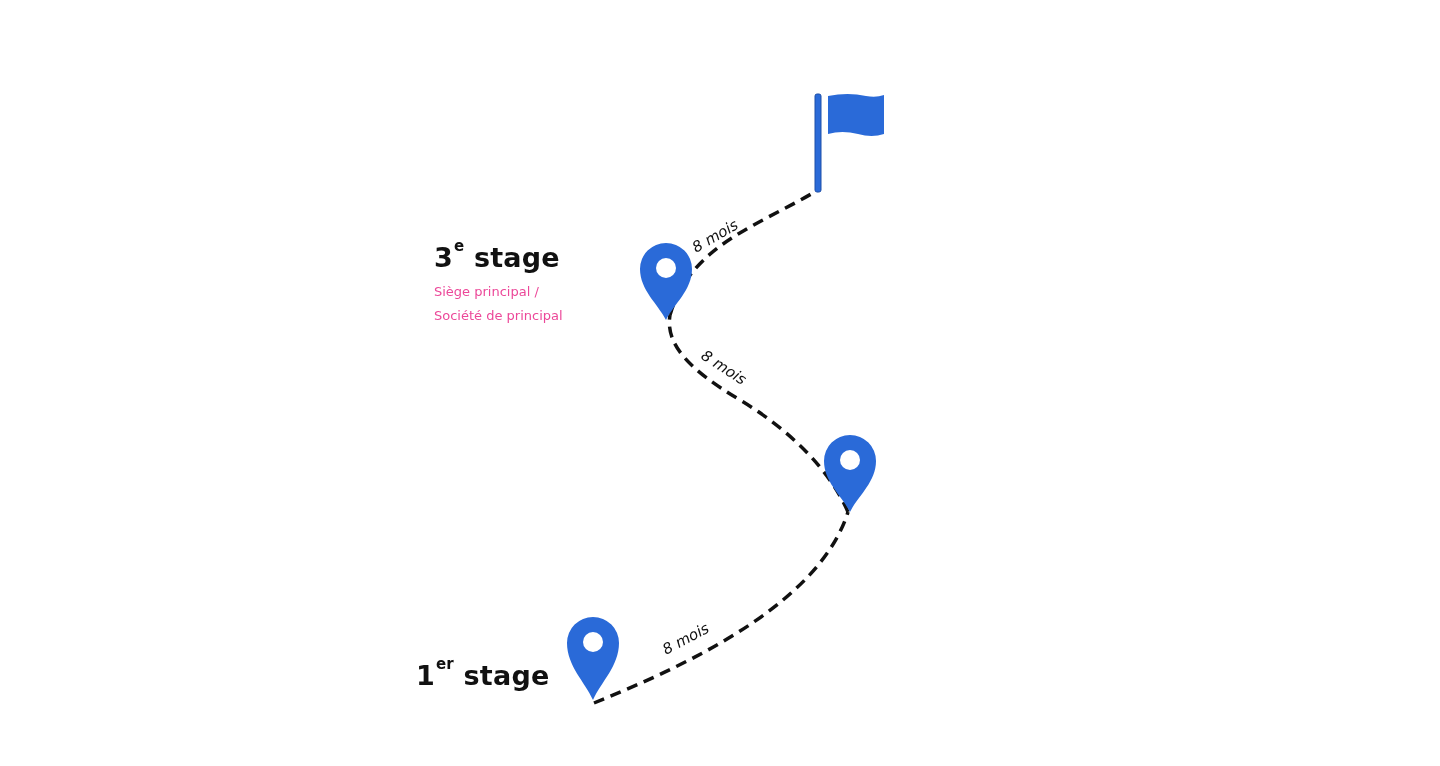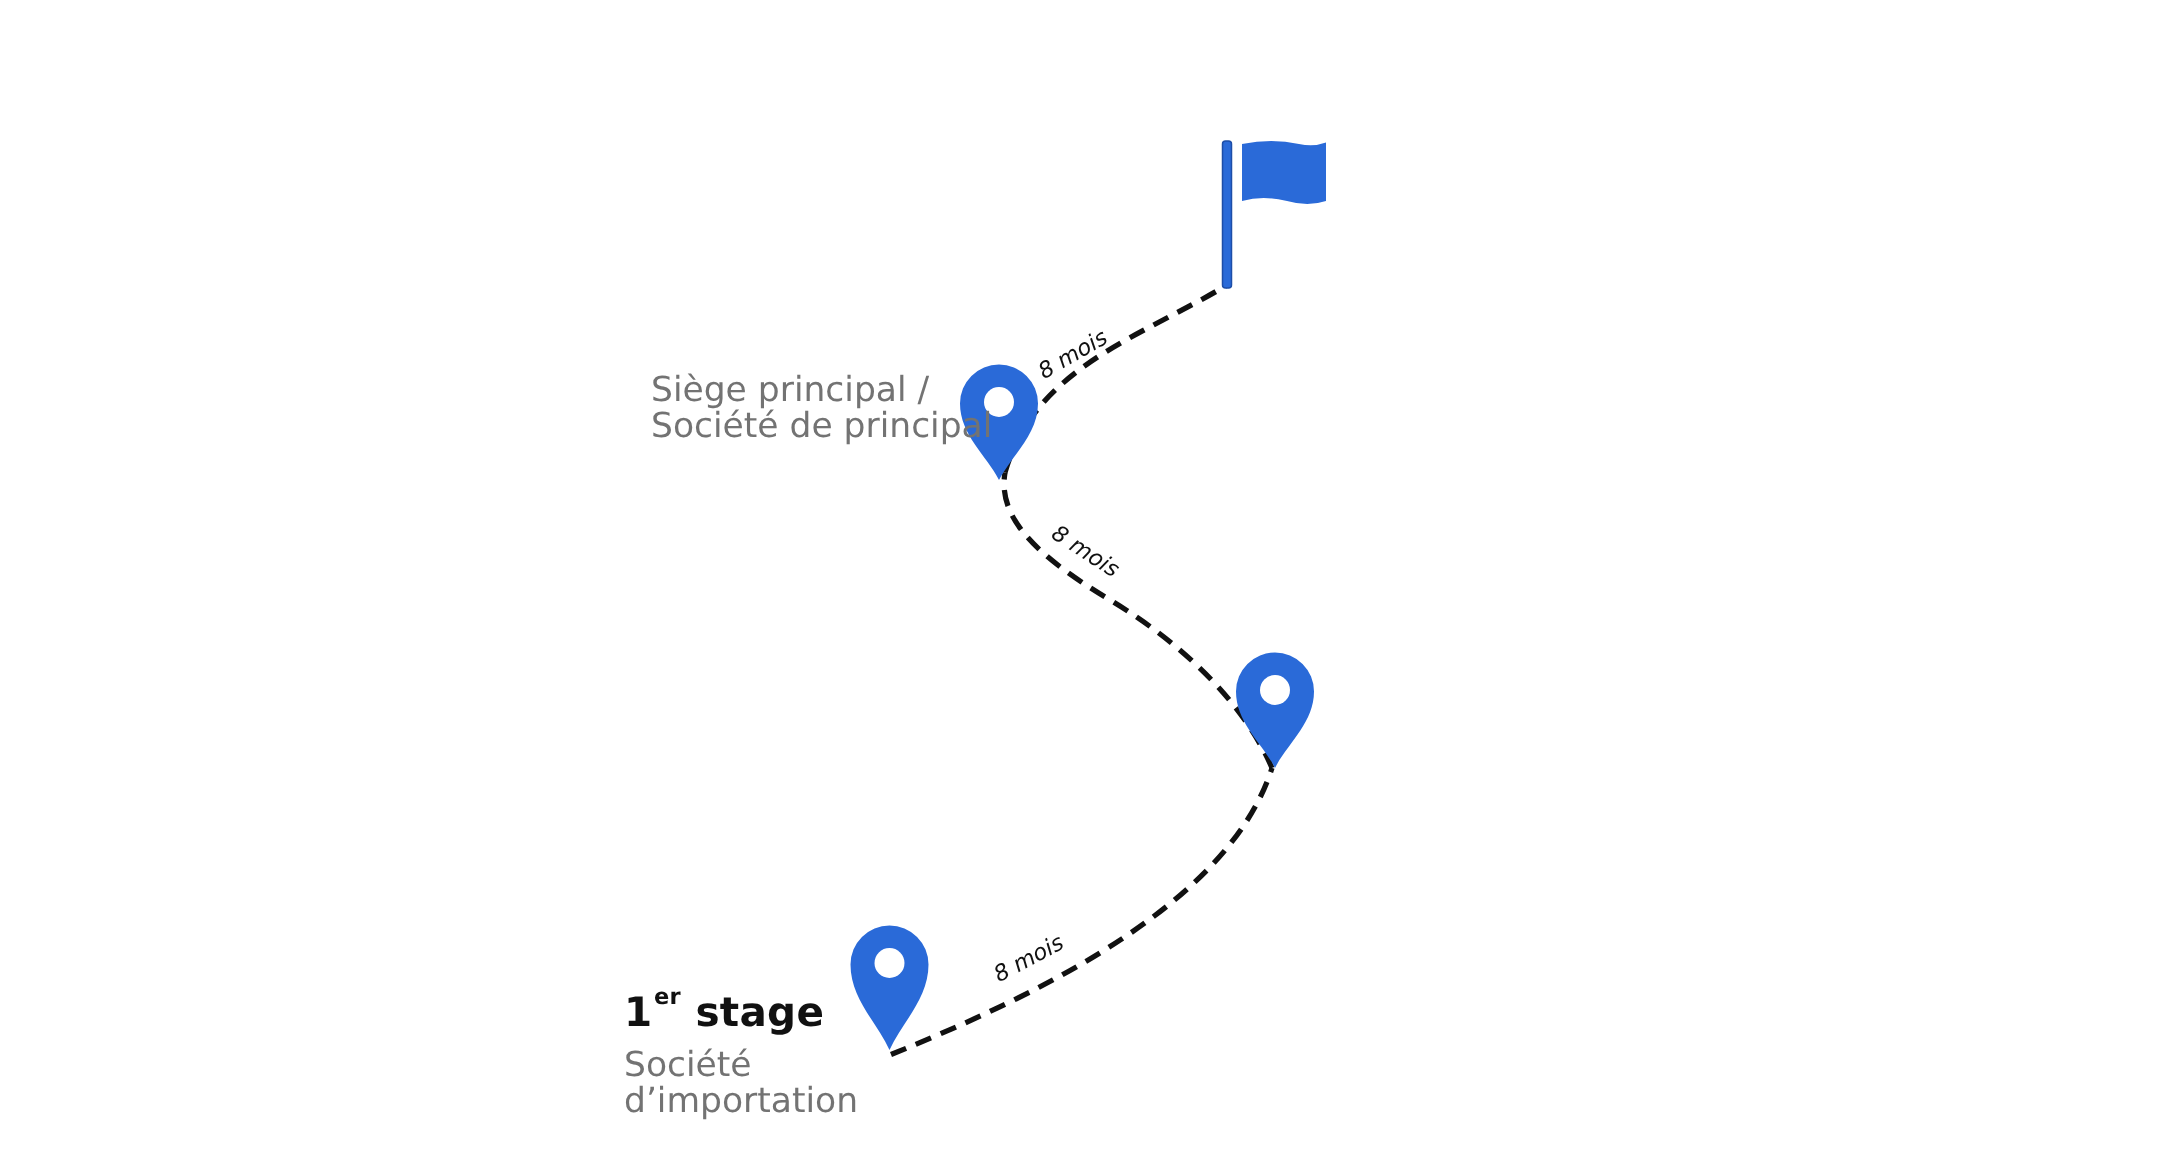--- a/index.html
+++ b/index.html
@@ -2,21 +2,21 @@
 <html><head>
 <meta charset="utf-8">
 <style>
   html, body { margin: 0; padding: 0; background: #ffffff; }
   body { width: 1440px; height: 766px; position: relative; overflow: hidden;
          font-family: "DejaVu Sans", "Liberation Sans", sans-serif; color: #111; }
   #stage { position: absolute; left: 0; top: 0; width: 1440px; height: 766px; }
   .label { position: absolute; }
   .title { font-size: 27px; font-weight: bold; line-height: 32px; letter-spacing: 0.2px; }
   .title sup { font-size: 15px; position: relative; top: -3px; vertical-align: top; line-height: 1; margin-left: 1px; }
-  .sub { font-size: 23px; color: #737373; line-height: 24px; margin-top: 6px; }
+  .sub { font-size: 13px; color: #ec4899; line-height: 24px; margin-top: 6px; }
   .dur { font-family: "DejaVu Sans", sans-serif; font-style: italic; font-size: 15px; fill: #111; }
 </style>
 </head>
 <body>
 
 <div id="stage">
   <svg width="1440" height="766" viewBox="0 0 1440 766" xmlns="http://www.w3.org/2000/svg">
 
     <path d="M 594 703 C 700 660, 820 600, 848 512" fill="none" stroke="#111" stroke-width="3.5" stroke-dasharray="11 7"></path>
     <path d="M 848 512 C 830 470, 790 430, 740 400 C 690 370, 665 345, 670 315" fill="none" stroke="#111" stroke-width="3.5" stroke-dasharray="11 7"></path>
@@ -40,31 +40,30 @@
       <circle cx="0" cy="0" r="10" fill="#ffffff"></circle>
     </g>
 
     <text class="dur" transform="translate(666,655) rotate(-28)">8 mois</text>
     <text class="dur" transform="translate(700,358) rotate(33)">8 mois</text>
     <text class="dur" transform="translate(696,253) rotate(-30)">8 mois</text>
   </svg>
 
   
   <div class="label" style="left:434px; top:242px;">
+    <div class="title">
+      <span>3</span><sup>e</sup> <span>stage</span>
+    </div>
     <div class="sub">
       <div>Siège principal /</div>
       <div>Société de principal</div>
     </div>
   </div>
 
   
 
   
   <div class="label" style="left:416px; top:660px;">
     <div class="title">
       <span>1</span><sup>er</sup> <span>stage</span>
     </div>
-    <div class="sub">
-      <div>Société</div>
-      <div>d’importation</div>
-    </div>
   </div>
 </div>
 
 </body></html>

